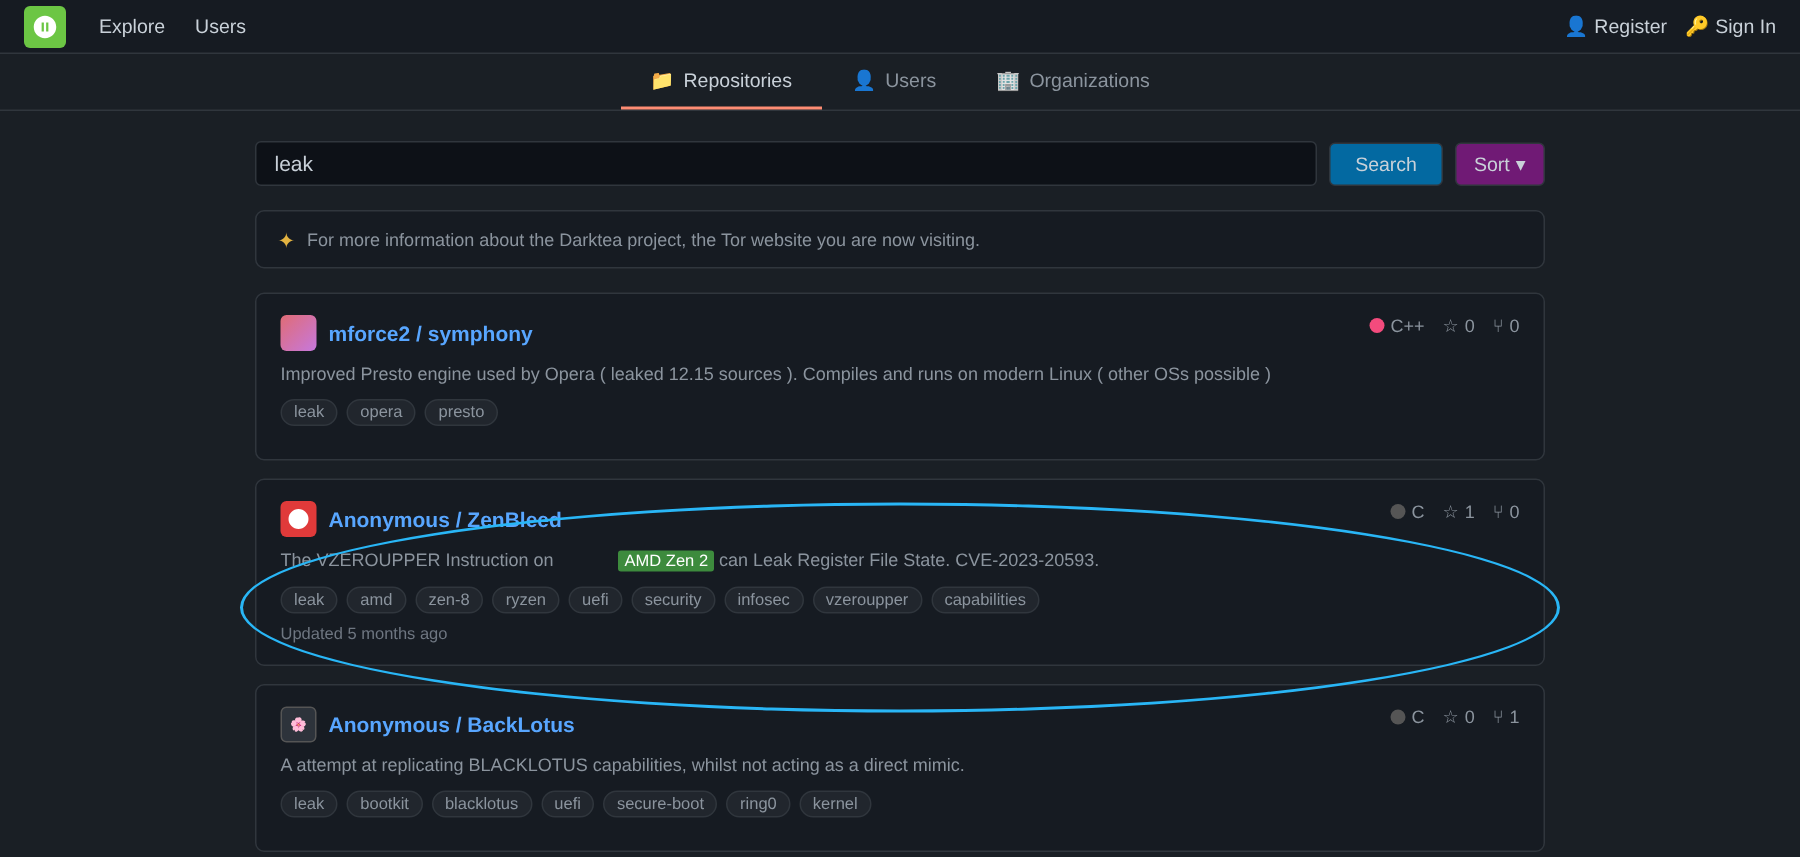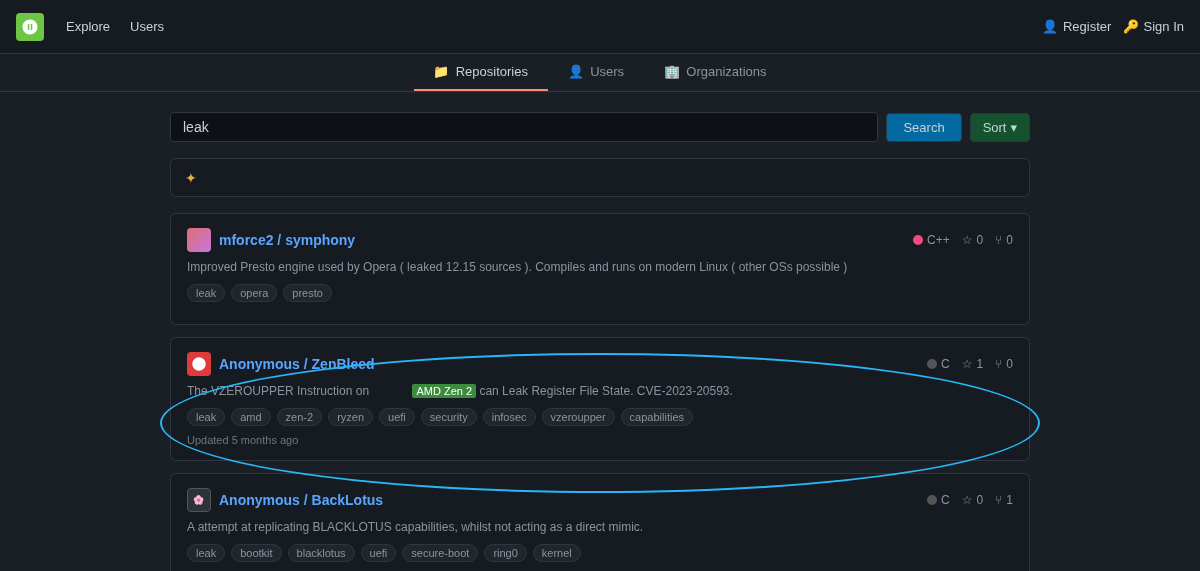--- a/index.html
+++ b/index.html
@@ -13,21 +13,21 @@
       overflow-x: hidden;
     }
 
     
     .top-nav {
       background: #161b22;
       border-bottom: 1px solid #30363d;
       display: flex;
       align-items: center;
       padding: 0 16px;
-      height: 54px;
+      height: 36px;
     }
     .nav-logo {
       width: 28px;
       height: 28px;
       background: #6cc644;
       border-radius: 4px;
       display: flex; align-items: center; justify-content: center;
       margin-right: 12px;
       flex-shrink: 0;
     }
@@ -98,21 +98,21 @@
     .search-btn {
       background: #0369a1;
       border: 1px solid #30363d;
       border-radius: 4px;
       color: #c9d1d9;
       padding: 6px 16px;
       font-size: 13px;
       cursor: pointer;
     }
     .sort-btn {
-      background: #14532d;
+      background: #701a75;
       border: 1px solid #30363d;
       border-radius: 4px;
       color: #c9d1d9;
       padding: 6px 12px;
       font-size: 13px;
       cursor: pointer;
       display: flex; align-items: center; gap: 4px;
       white-space: nowrap;
     }
 
@@ -142,21 +142,21 @@
     .repo-card {
       border: 1px solid #30363d;
       border-radius: 6px;
       padding: 14px 16px;
       margin-bottom: 12px;
       background: #161b22;
       position: relative;
     }
     .repo-header {
       display: flex;
-      align-items: center;
+      align-items: flex-start;
       justify-content: space-between;
       margin-bottom: 6px;
     }
     .repo-title-area {
       display: flex; align-items: center; gap: 8px;
     }
     .repo-avatar {
       width: 24px; height: 24px;
       border-radius: 4px;
       flex-shrink: 0;
@@ -280,20 +280,21 @@
     <span>Sort</span>
     <span>▾</span>
   </button>
 </div>
 
 <div class="main-content">
 
   <div class="org-notice">
     <span class="org-notice-icon">✦</span>
     <div>
+      <div class="org-notice-text">For more information about the Darktea project, the Tor website you are now visiting.</div>
     </div>
   </div>
 
   <div class="cards-container">
 
     <div class="zenbleed-circle"></div>
 
     <div class="repo-card" id="card-mforce2">
       <div class="repo-header">
         <div class="repo-title-area">
@@ -347,21 +348,21 @@
             <span>0</span>
           </span>
         </div>
       </div>
       <div class="repo-desc" id="zenbleed-desc">
         <span>The VZEROUPPER Instruction on </span><span class="tag-highlight">AMD Zen 2</span><span> can Leak Register File State. CVE-2023-20593.</span>
       </div>
       <div class="repo-tags" id="tags-zenbleed">
           <span class="tag">leak</span>
           <span class="tag">amd</span>
-          <span class="tag">zen-2</span>
+          <span class="tag">zen-8</span>
           <span class="tag">ryzen</span>
           <span class="tag">uefi</span>
           <span class="tag">security</span>
           <span class="tag">infosec</span>
           <span class="tag">vzeroupper</span>
           <span class="tag">capabilities</span>
         </div>
       <div class="repo-updated">Updated 5 months ago</div>
     </div>
 

